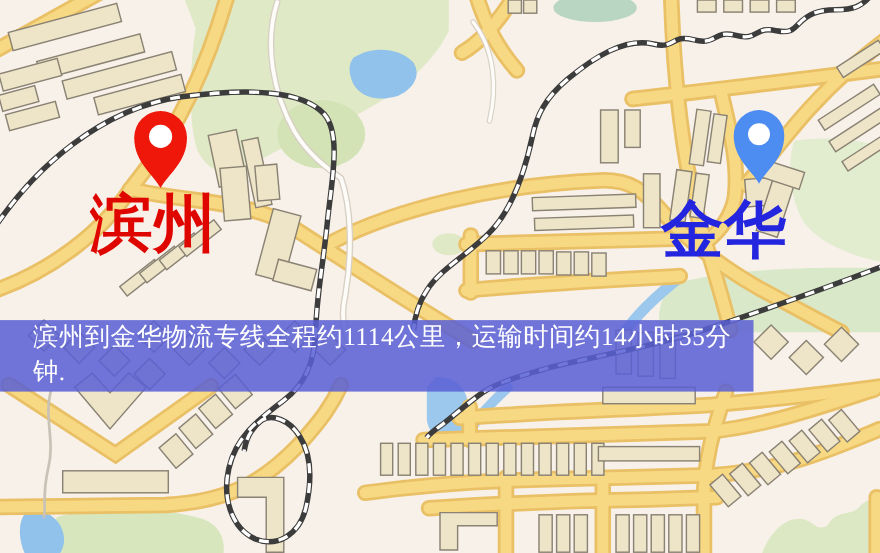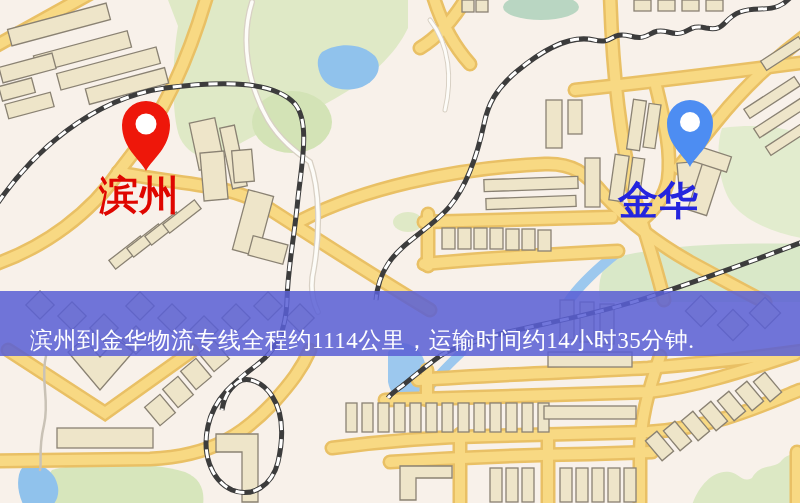--- a/index.html
+++ b/index.html
@@ -2,30 +2,30 @@
 <html><head>
 <meta charset="utf-8">
 <style>
   html,body{margin:0;padding:0;background:#ddd;}
   .stage{
     position:relative;width:800px;height:503px;overflow:hidden;
     background:#f8f1ea;font-family:"Liberation Sans",sans-serif;
   }
   .stage svg{position:absolute;left:0;top:0;}
   .place-label{
-    position:absolute;font-weight:bold;font-size:40px;line-height:1;
+    position:absolute;font-weight:bold;font-size:57px;line-height:1;
     font-family:"Liberation Serif","DejaVu Serif",serif;
     transform:translateX(-50%);white-space:nowrap;z-index:3;
   }
   .origin-label{left:139px;top:176px;color:#df0600;}
   .dest-label{left:658px;top:181px;color:#2425de;}
   .banner{
-    position:absolute;left:0;top:291px;width:800px;height:65px;z-index:4;
+    position:absolute;left:0;top:291px;width:685px;height:65px;z-index:4;
     background:rgba(90,95,213,0.86);
-    display:flex;align-items:flex-end;box-sizing:border-box;padding-left:30px;
+    display:flex;align-items:flex-start;box-sizing:border-box;padding-left:30px;
   }
   .banner-text{
     color:#ffffff;font-size:23px;letter-spacing:0.5px;
     font-family:"Liberation Serif","DejaVu Serif",serif;
   }
 </style>
 </head>
 <body>
 
 <div class="stage">

